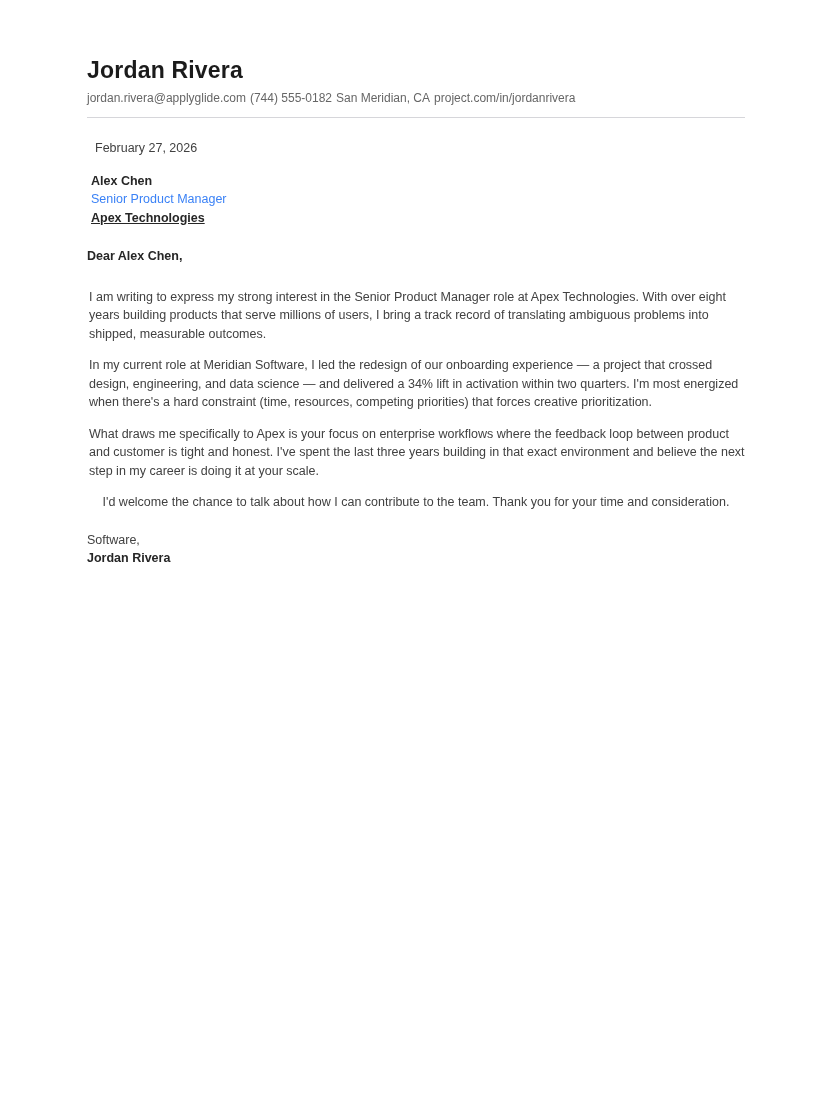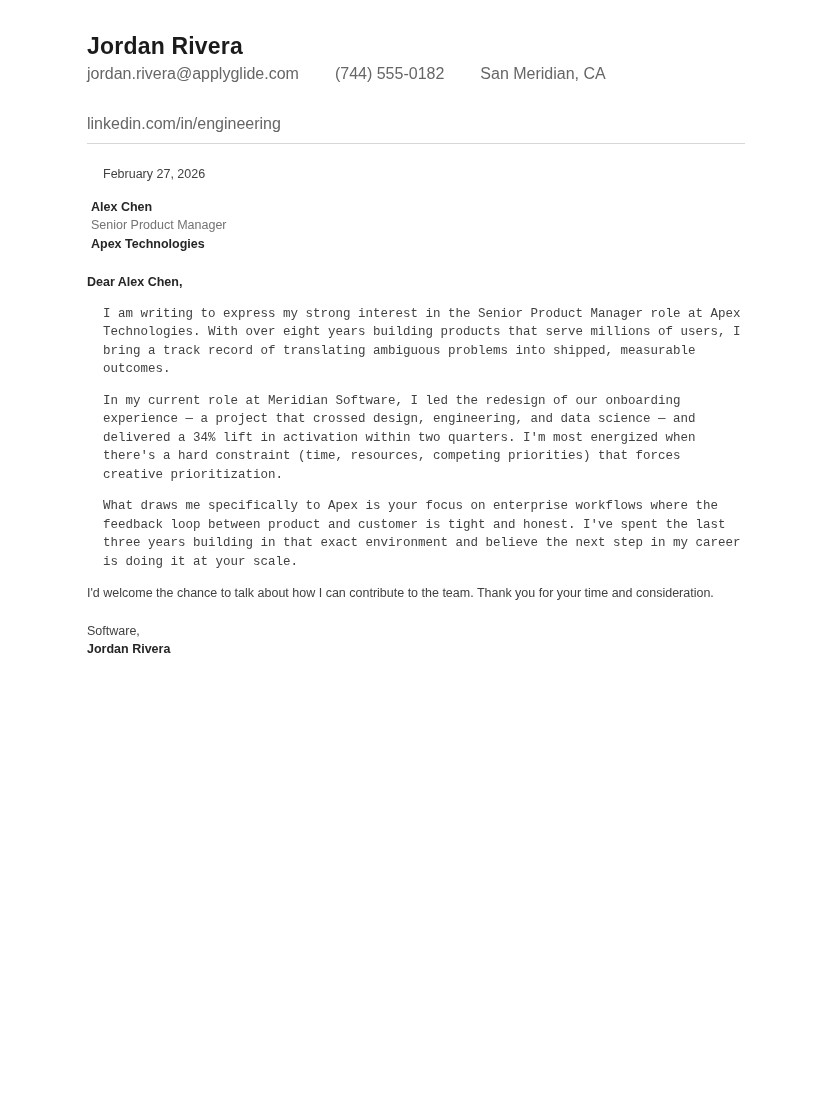--- a/index.html
+++ b/index.html
@@ -11,78 +11,79 @@
   }
   .page {
     width: 816px;
     height: 1100px;
     background: #ffffff;
     overflow: hidden;
   }
   .letter {
     width: 658px;
     margin-left: 87px;
-    padding-top: 33px;
+    padding-top: 57px;
     color: #414141;
   }
   .name-title {
     margin: 0 0 8px 0;
     font-size: 23px;
     line-height: 26px;
     font-weight: 700;
     color: #1b1b1b;
     letter-spacing: 0.2px;
   }
   .contact-row {
     display: flex;
     flex-wrap: wrap;
-    gap: 36px;
-    font-size: 16px;
+    gap: 4px;
+    font-size: 12px;
     line-height: 14px;
     color: #666666;
     margin-bottom: 12px;
   }
   .divider {
     border: none;
     border-top: 1px solid #d6d6da;
     margin: 0 0 21px 0;
   }
   .body-text {
     font-size: 12.5px;
     line-height: 18.5px;
     color: #414141;
   }
   .date-line {
-    margin: 0 0 14px 16px;
+    margin: 0 0 14px 8px;
   }
   .recipient-block {
     margin: 0 0 20px 4px;
   }
   .recipient-name {
     font-weight: 700;
     color: #262626;
   }
   .recipient-title {
-    color: #737373;
+    color: #3b82f6;
   }
   .recipient-company {
     font-weight: 700;
     color: #262626;
+    text-decoration: underline;
   }
   .salutation {
     font-weight: 700;
     color: #262626;
-    margin: 0 0 13px 0;
+    margin: 0 0 22px 0;
   }
   .para {
-    margin: 0 0 13px 16px;
-    font-family: Liberation Mono, monospace;
+    margin: 0 0 13px 2px;
   }
   .para-last {
     margin: 0 0 19px 0;
+    text-align: center;
   }
   .closing {
     margin: 19px 0 0 0;
   }
   .signature {
     font-weight: 700;
     color: #262626;
     margin: 0;
   }
 </style>
@@ -91,21 +92,21 @@
 
 <div class="page">
   <div class="letter">
 
     <header>
       <h1 class="name-title">Jordan Rivera</h1>
       <div class="contact-row">
         <span>jordan.rivera@applyglide.com</span>
         <span>(744) 555-0182</span>
         <span>San Meridian, CA</span>
-        <span>linkedin.com/in/engineering</span>
+        <span>project.com/in/jordanrivera</span>
       </div>
       <hr class="divider">
     </header>
 
     <main class="body-text">
       <p class="date-line">February 27, 2026</p>
 
       <div class="recipient-block">
         <div class="recipient-name">Alex Chen</div>
         <div class="recipient-title">Senior Product Manager</div>

